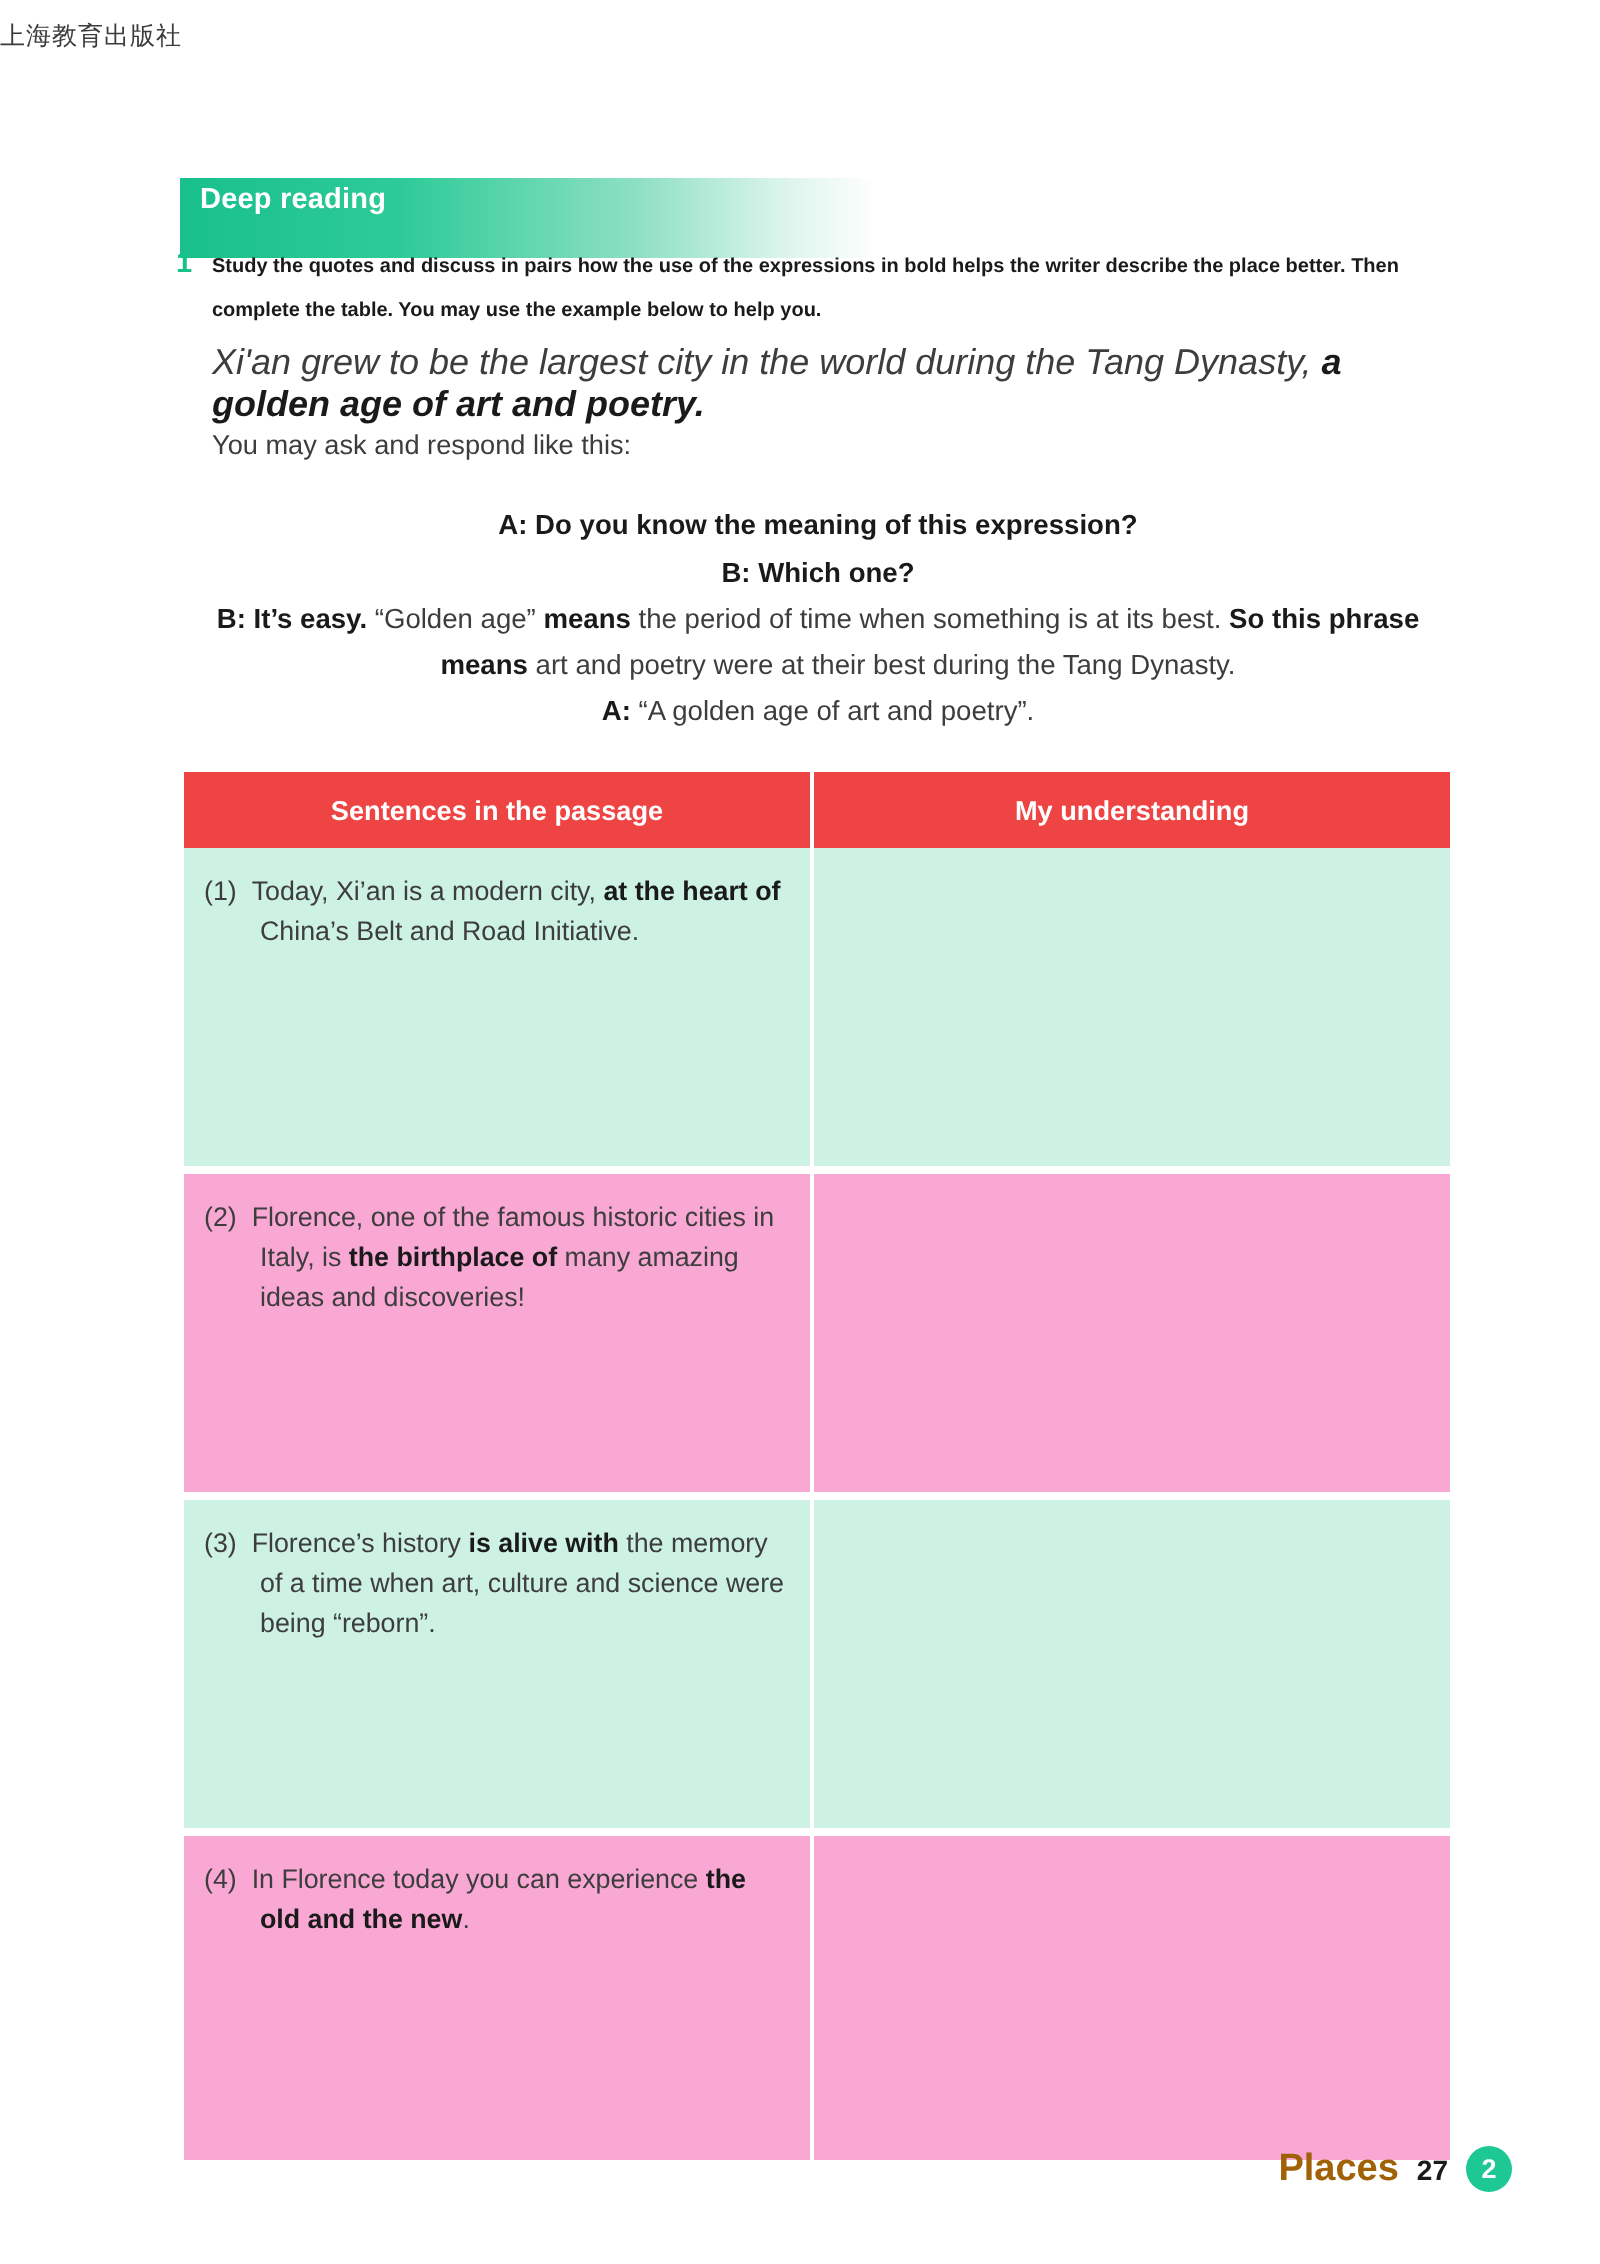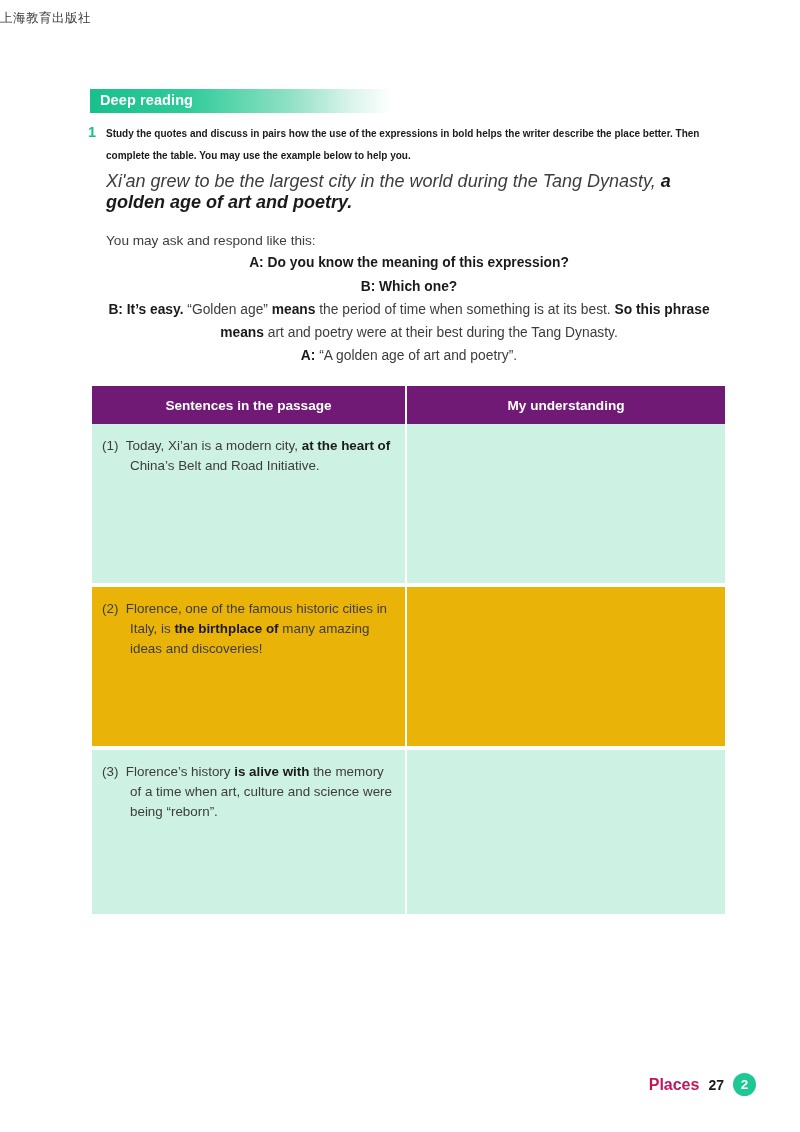--- a/index.html
+++ b/index.html
@@ -28,22 +28,23 @@
     color: #3b3b3b;
     letter-spacing: 0.5px;
   }
 
   
   .banner {
     position: absolute;
     left: 90px;
     top: 89px;
     width: 302px;
-    height: 24px;
+    height: 40px;
     background: linear-gradient(to right, #19c08c 0%, #2ecb98 32%, #8fe0c4 66%, #d9f4ea 86%, #ffffff 100%);
+    padding-left: 46px;
   }
   .banner-label {
     position: absolute;
     left: 10px;
     top: 3px;
     font-size: 14.5px;
     font-weight: bold;
     color: #ffffff;
     letter-spacing: 0.1px;
   }
@@ -75,21 +76,21 @@
     font-size: 18px;
     font-style: italic;
     line-height: 21px;
     color: #3d3d3d;
   }
   .ex-quote b {
     font-weight: bold;
     color: #1a1a1a;
   }
   .ex-lead {
-    margin: 18px 0 0 0;
+    margin: 0 0 0 0;
     font-size: 13.6px;
     line-height: 20px;
     color: #3d3d3d;
   }
 
   
   .dialogue {
     position: absolute;
     left: 106px;
     top: 252px;
@@ -121,41 +122,41 @@
   .tbl {
     position: absolute;
     left: 92px;
     top: 386px;
     width: 631px;
     border-collapse: collapse;
     table-layout: fixed;
   }
   .tbl th {
     height: 38px;
-    background: #701a75;
+    background: #ef4444;
     color: #ffffff;
     font-size: 13.6px;
     font-weight: bold;
     text-align: center;
     border-right: 2px solid #ffffff;
     padding: 0;
   }
   .tbl th:last-child { border-right: none; }
   .tbl td {
     vertical-align: top;
     border-right: 2px solid #ffffff;
     border-bottom: 4px solid #ffffff;
     padding: 12px 12px 12px 10px;
   }
   .tbl td:last-child { border-right: none; }
   .tbl tr:last-child td { border-bottom: none; }
   .col-a { width: 313px; }
   .col-b { width: 318px; }
   .row-dark td { background: #cdf1e3; }
-  .row-light td { background: #eab308; }
+  .row-light td { background: #f9a8d4; }
   .cell {
     font-size: 13.4px;
     line-height: 20px;
     color: #3d3d3d;
     padding-left: 28px;
     text-indent: -28px;
   }
   .cell b { font-weight: bold; color: #1a1a1a; }
   .cell .idx { color: #3d3d3d; }
 
@@ -167,23 +168,23 @@
   
   .footer {
     position: absolute;
     right: 44px;
     bottom: 36px;
     display: flex;
     align-items: center;
     gap: 9px;
   }
   .footer-title {
-    font-size: 16px;
-    font-weight: bold;
-    color: #be185d;
+    font-size: 19px;
+    font-weight: bold;
+    color: #a16207;
   }
   .footer-page {
     font-size: 14px;
     font-weight: bold;
     color: #1a1a1a;
   }
   .chapter-badge {
     width: 23px;
     height: 23px;
     border-radius: 50%;
@@ -249,20 +250,28 @@
         </td>
       </tr>
       <tr class="row-dark">
         <td class="col-a h3">
           <div class="cell"><span class="idx">(3)&nbsp;&nbsp;</span><span>Florence’s history </span><b>is alive with</b><span> the memory of a time when art, culture and science were being “reborn”.</span></div>
         </td>
         <td class="col-b">
           <div class="cell"></div>
         </td>
       </tr>
+      <tr class="row-light">
+        <td class="col-a h4">
+          <div class="cell"><span class="idx">(4)&nbsp;&nbsp;</span><span>In Florence today you can experience </span><b>the old and the new</b><span>.</span></div>
+        </td>
+        <td class="col-b">
+          <div class="cell"></div>
+        </td>
+      </tr>
     </tbody>
 </table>
 
 <div class="footer">
   <span class="footer-title">Places</span>
   <span class="footer-page">27</span>
   <span class="chapter-badge">2</span>
 </div>
 
 </body></html>

